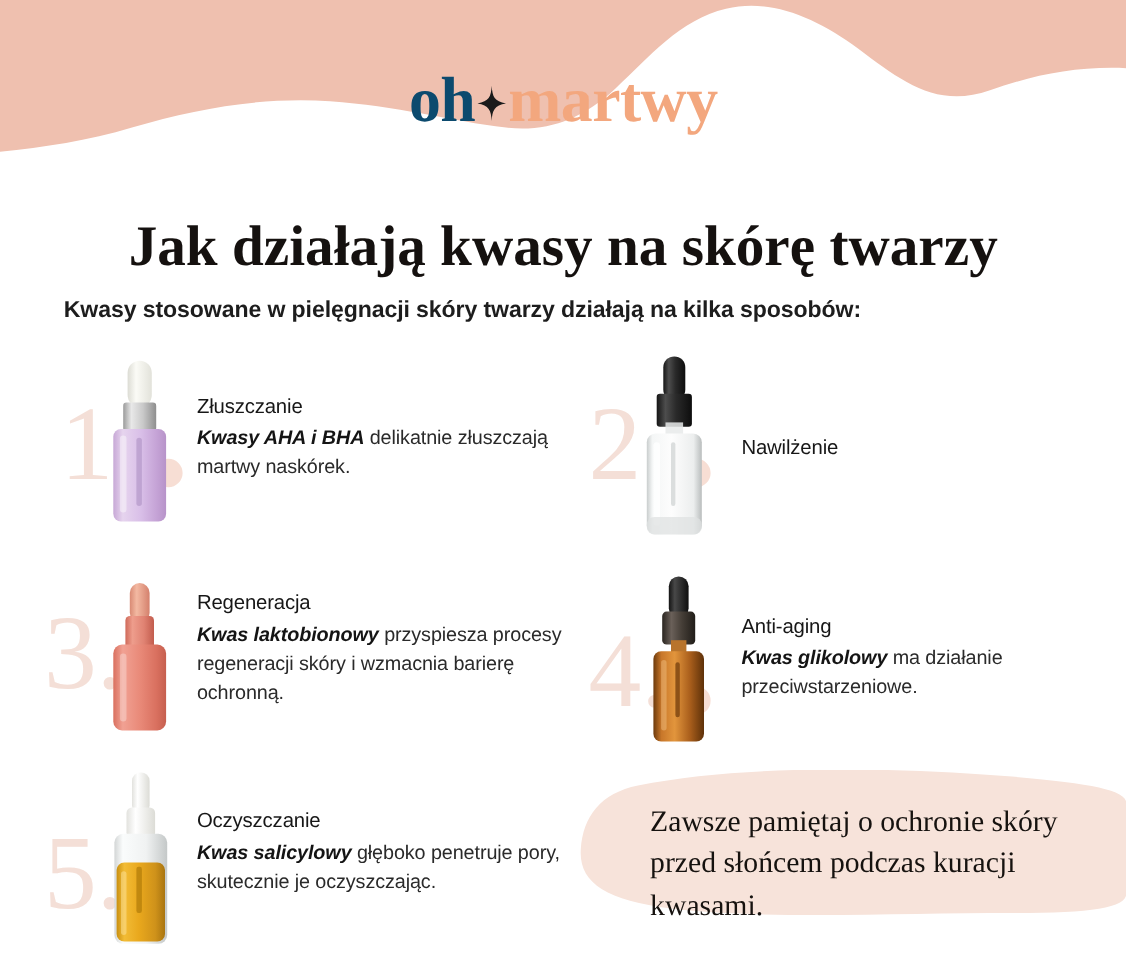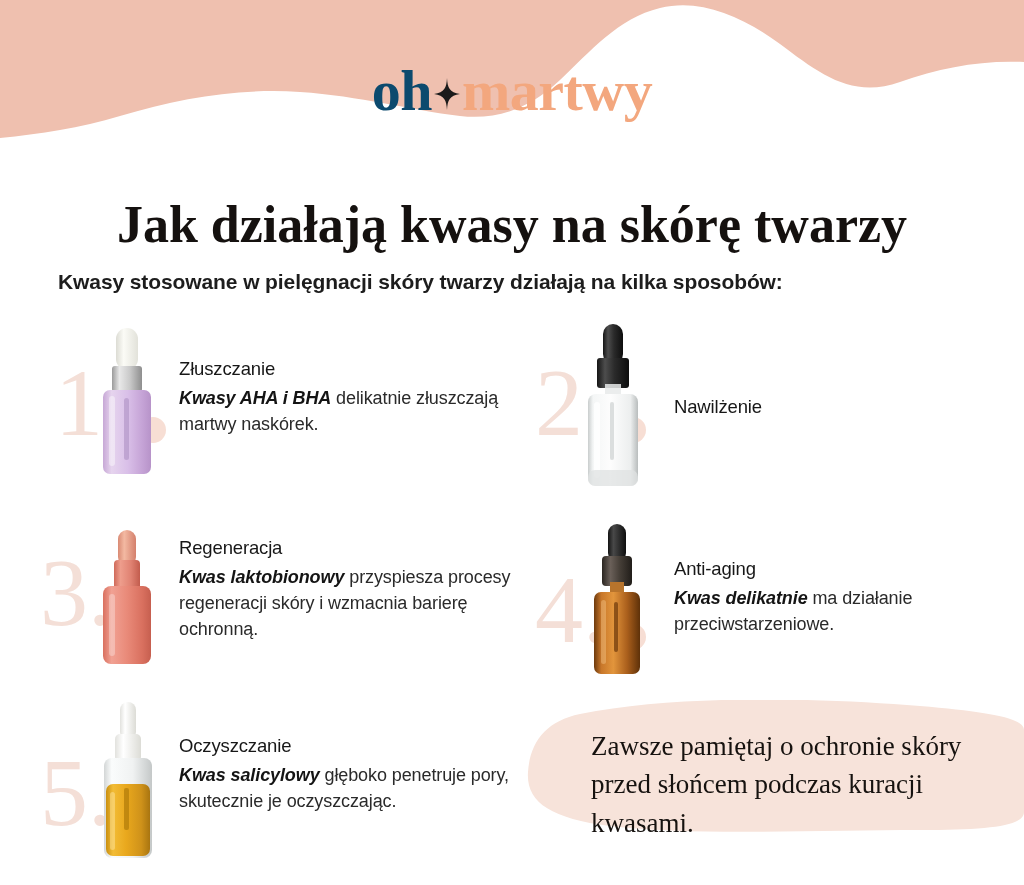--- a/index.html
+++ b/index.html
@@ -310,21 +310,21 @@
       <rect x="22" y="2" width="18" height="38" rx="9" fill="url(#ambBulb)"></rect>
       <rect x="16" y="34" width="30" height="30" rx="4" fill="url(#ambCap)"></rect>
       <rect x="24" y="60" width="14" height="14" fill="#b8742c"></rect>
       <rect x="8" y="70" width="46" height="82" rx="7" fill="url(#ambBody)"></rect>
       <rect x="15" y="78" width="5" height="64" rx="2.5" fill="#ffd9a0" opacity="0.35"></rect>
       <rect x="28" y="80" width="4" height="50" rx="2" fill="#7a4410" opacity="0.8"></rect>
     </svg>
   </div>
   <div class="txt" style="left:674px; top:558px; width:330px;">
     <div class="item-head">Anti-aging</div>
-    <div class="item-body"><span class="em">Kwas delikatnie</span><span> ma działanie przeciwstarzeniowe.</span></div>
+    <div class="item-body"><span class="em">Kwas glikolowy</span><span> ma działanie przeciwstarzeniowe.</span></div>
   </div>
 </div>
 
 <div class="item">
   <div class="numeral" style="left:40px; top:745px;">5.</div>
   <div class="numeral-dot" style="left:125px; top:807px;"></div>
   <div class="bottle-wrap" style="left:96px; top:702px;">
     <svg width="64" height="160" viewBox="0 0 64 160">
       <defs>
         <linearGradient id="oilBody" x1="0" y1="0" x2="1" y2="0">

